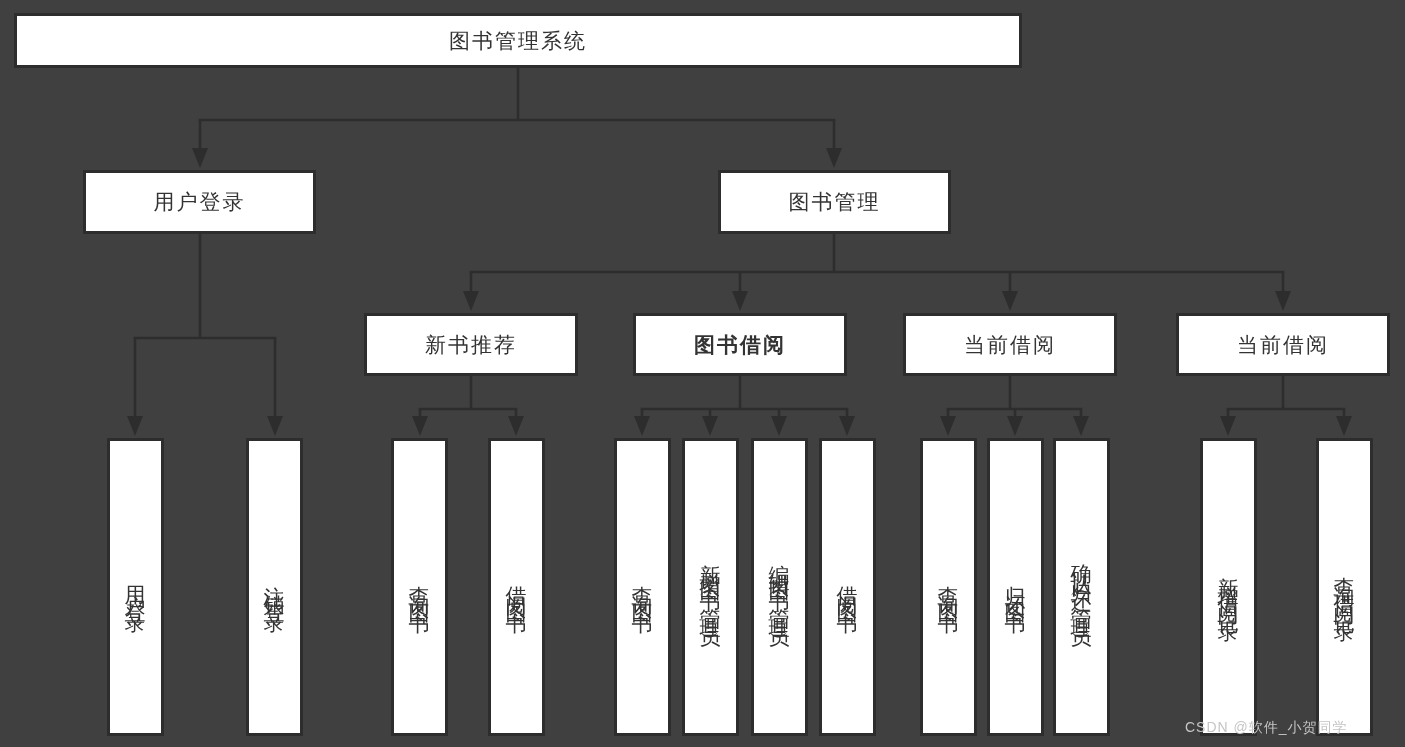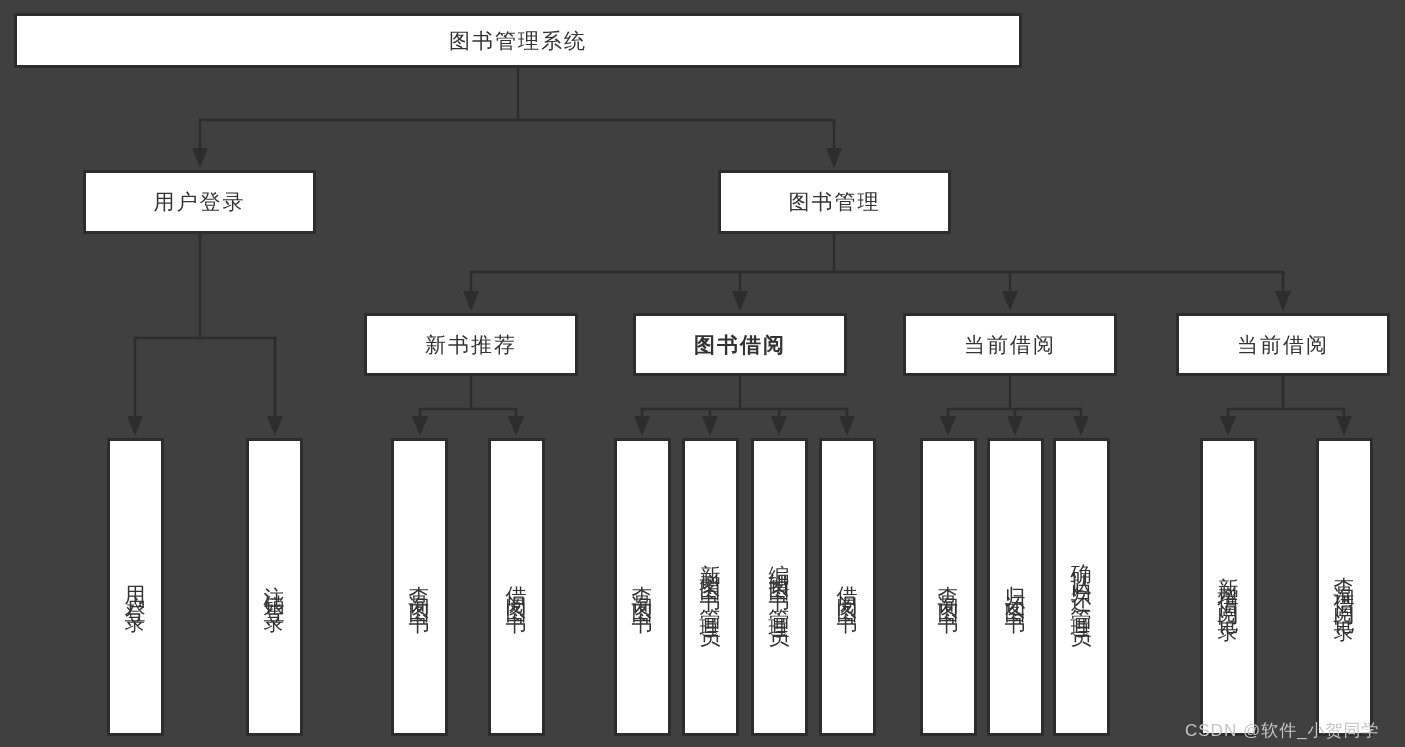--- a/index.html
+++ b/index.html
@@ -47,21 +47,21 @@
     letter-spacing: 9px;
     line-height: 1;
     white-space: nowrap;
     color: #333333;
   }
 
   .watermark {
     position: absolute;
     left: 1185px;
     top: 719px;
-    font-size: 17px;
+    font-size: 14px;
     color: #c5c5c5;
     letter-spacing: 1px;
     white-space: nowrap;
     z-index: 3;
   }
 </style>
 </head>
 <body>
 
 <div class="canvas">

